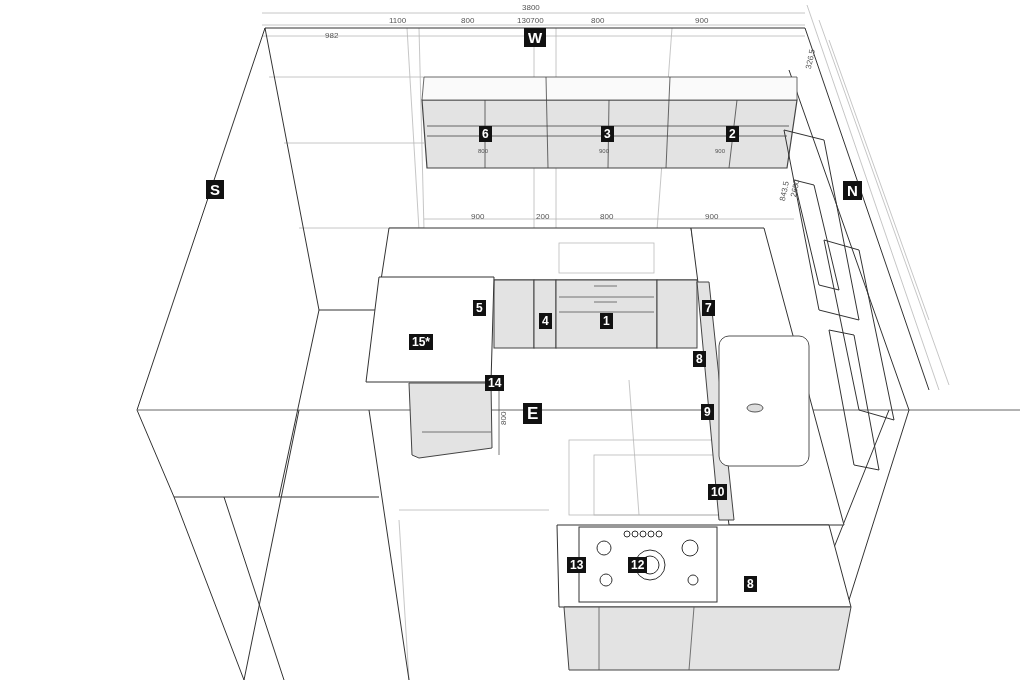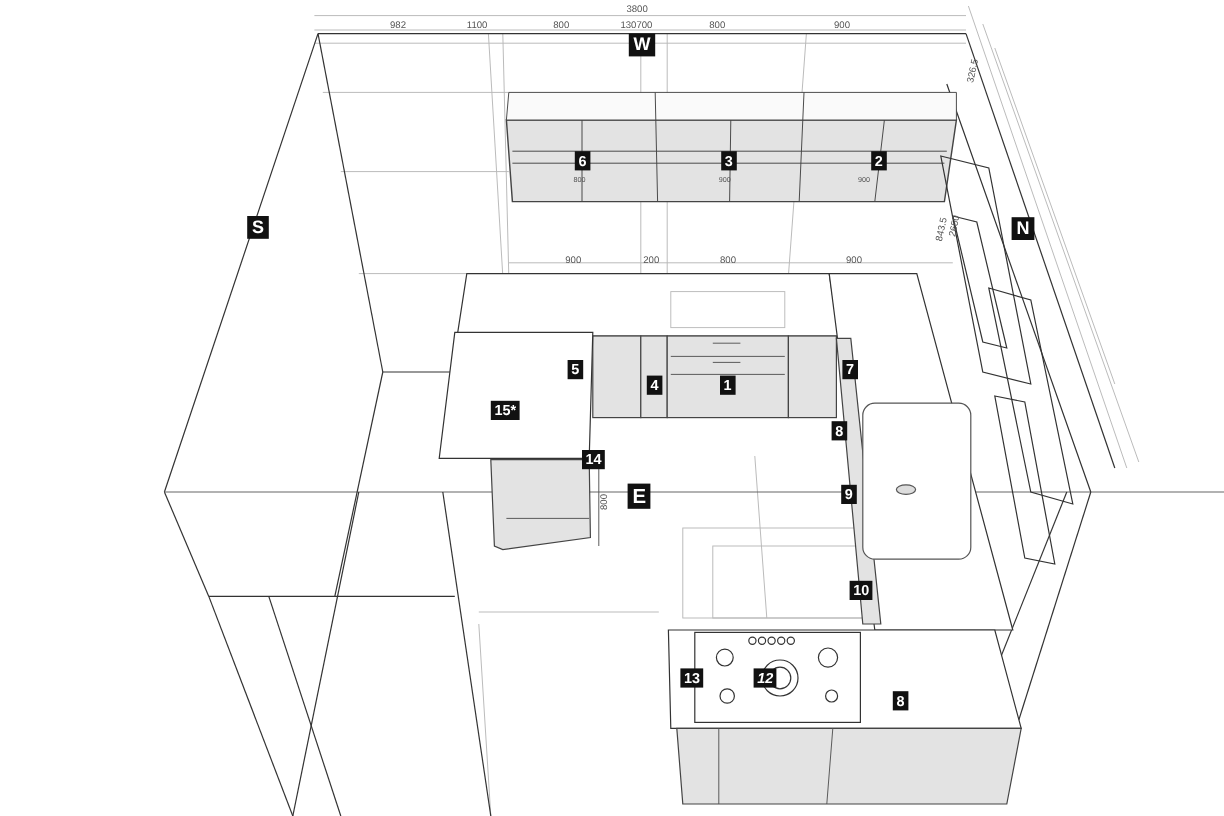--- a/index.html
+++ b/index.html
@@ -148,21 +148,21 @@
       <circle cx="664" cy="580" r="5"></circle>
       <circle cx="598" cy="534" r="3"></circle>
       <circle cx="606" cy="534" r="3"></circle>
       <circle cx="614" cy="534" r="3"></circle>
       <circle cx="622" cy="534" r="3"></circle>
       <circle cx="630" cy="534" r="3"></circle>
     </g>
   </svg>
 
   <div class="dim" style="left:493px;top:3px;">3800</div>
-  <div class="dim" style="left:296px;top:16px;">982</div>
+  <div class="dim" style="left:296px;top:31px;">982</div>
   <div class="dim" style="left:360px;top:16px;">1100</div>
   <div class="dim" style="left:432px;top:16px;">800</div>
   <div class="dim" style="left:488px;top:16px;">130700</div>
   <div class="dim" style="left:562px;top:16px;">800</div>
   <div class="dim" style="left:666px;top:16px;">900</div>
 
   <div class="dim" style="left:442px;top:212px;">900</div>
   <div class="dim" style="left:507px;top:212px;">200</div>
   <div class="dim" style="left:571px;top:212px;">800</div>
   <div class="dim" style="left:676px;top:212px;">900</div>
@@ -185,17 +185,17 @@
   <div class="marker" style="left:697px;top:126px;">2</div>
   <div class="marker" style="left:572px;top:126px;">3</div>
   <div class="marker" style="left:510px;top:313px;">4</div>
   <div class="marker" style="left:444px;top:300px;">5</div>
   <div class="marker" style="left:450px;top:126px;">6</div>
   <div class="marker" style="left:673px;top:300px;">7</div>
   <div class="marker" style="left:664px;top:351px;">8</div>
   <div class="marker" style="left:672px;top:404px;">9</div>
   <div class="marker" style="left:679px;top:484px;">10</div>
   <div class="marker" style="left:715px;top:576px;">8</div>
-  <div class="marker" style="left:599px;top:557px;font-style:italic;">12</div>
+  <div class="marker" style="left:599px;top:557px;">12</div>
   <div class="marker" style="left:538px;top:557px;">13</div>
   <div class="marker" style="left:456px;top:375px;">14</div>
   <div class="marker" style="left:380px;top:334px;text-align:right;">15*</div>
 </div>
 
 </body></html>

